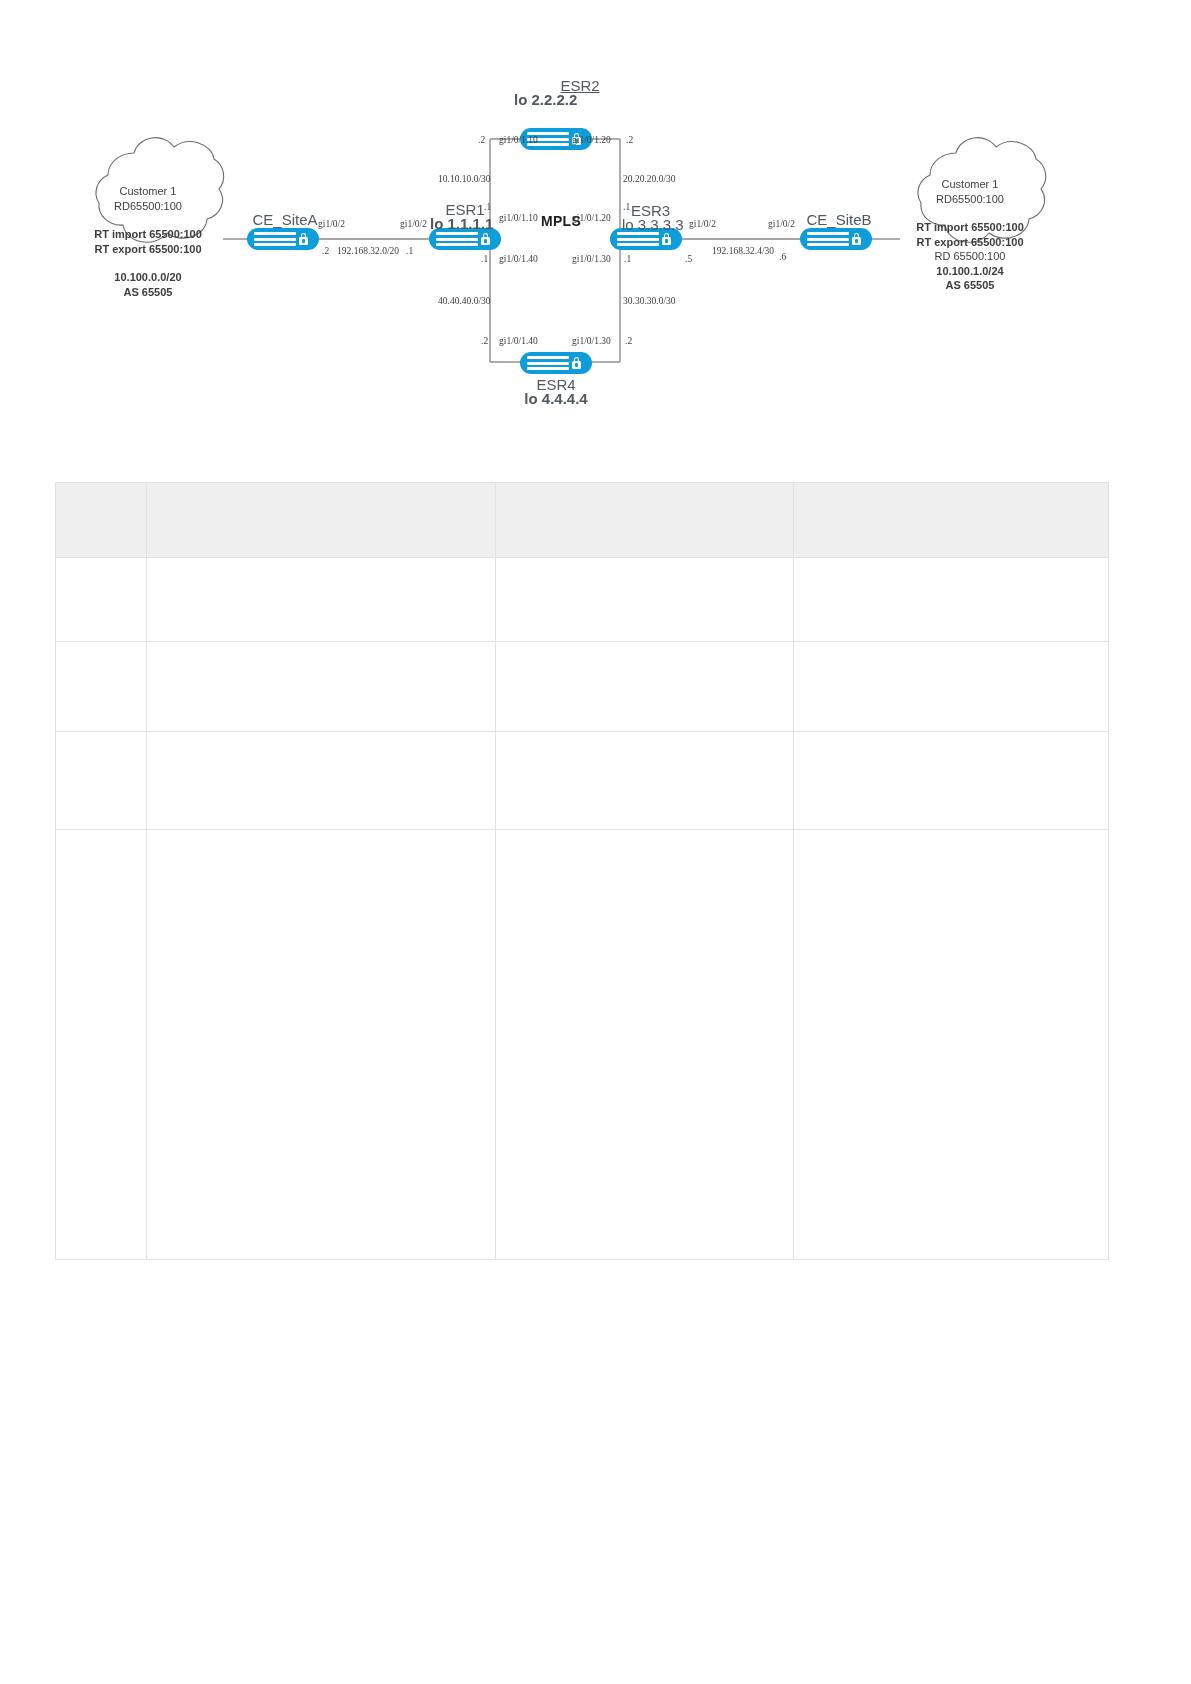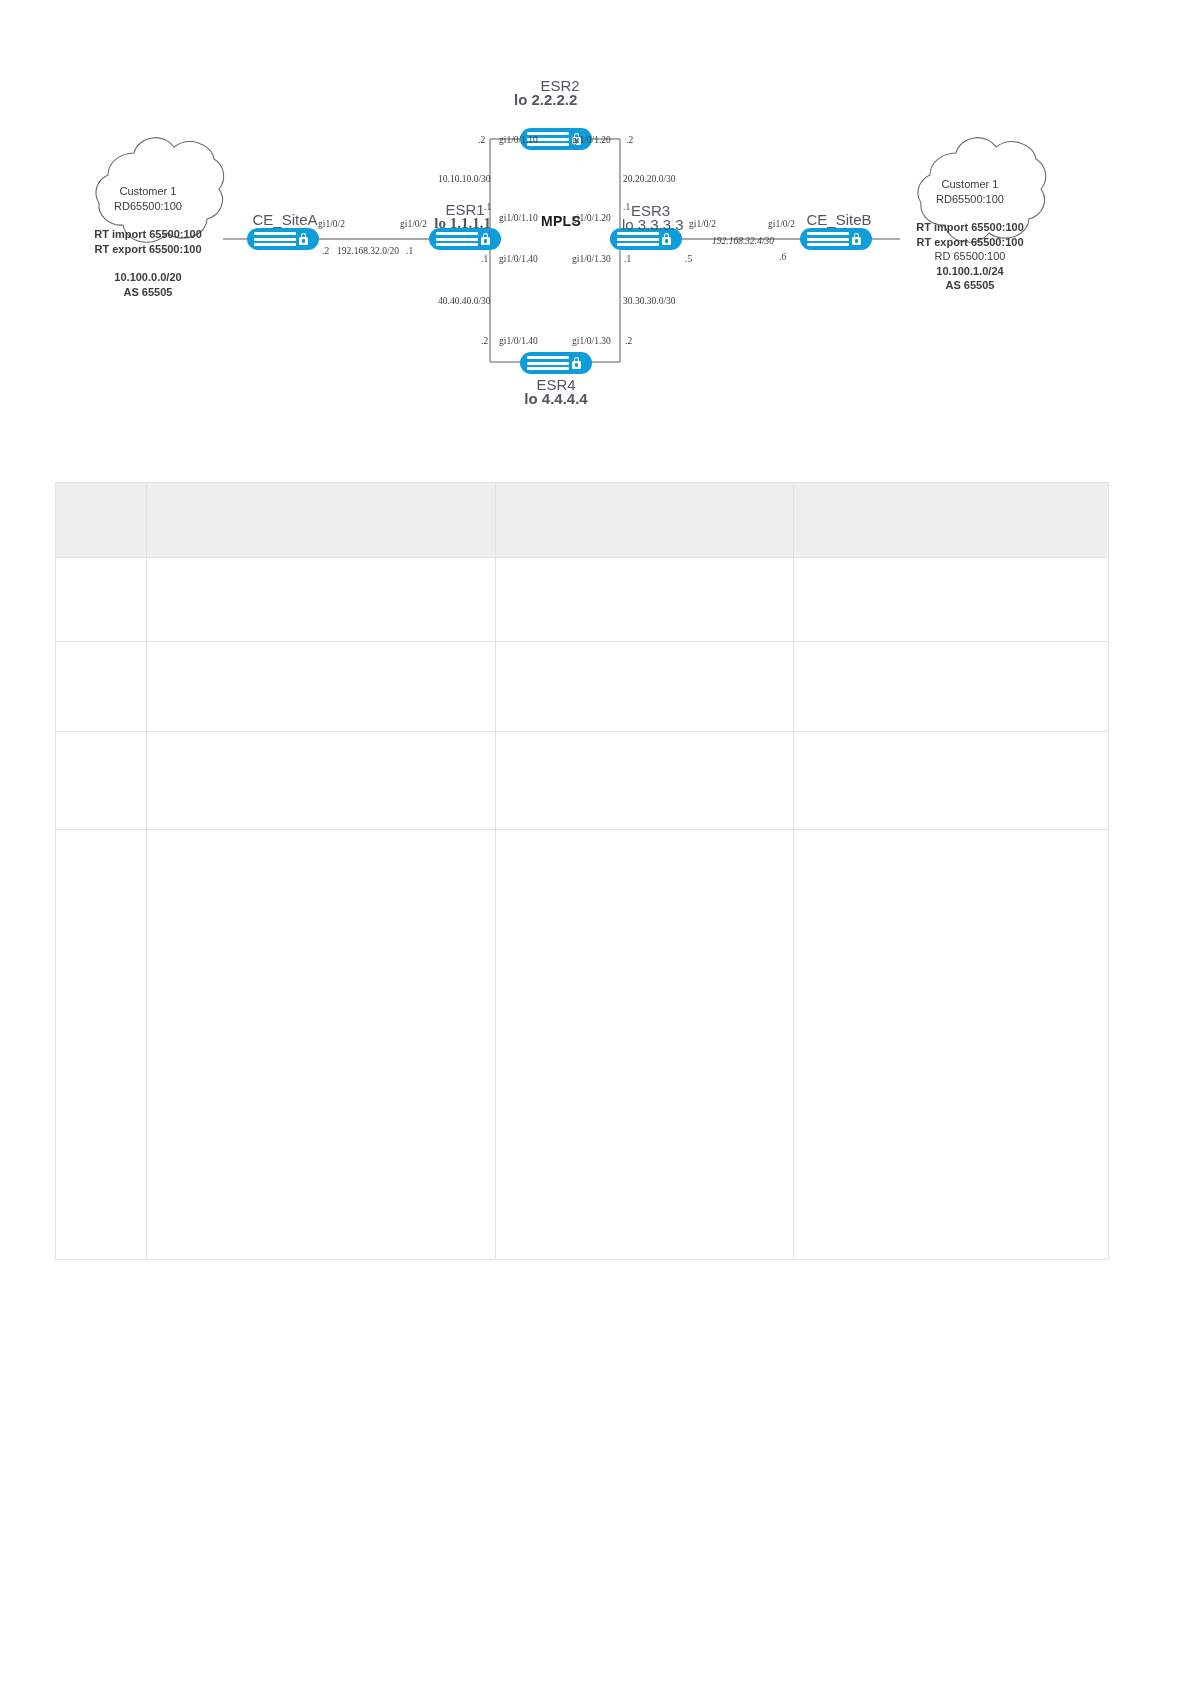--- a/index.html
+++ b/index.html
@@ -314,39 +314,39 @@
       <span class="shackle"></span>
         <span class="body"></span>
         <span class="keyhole"></span>
     </span>
   </div>
 
   <div class="devname" style="left:249px; top:211px; width:72px;">CE_SiteA</div>
   <div class="devname" style="left:803px; top:211px; width:72px;">CE_SiteB</div>
 
   <div class="devname" style="left:441px; top:201px; width:48px; text-align:center;">ESR1</div>
-  <div class="devname" style="left:416px; top:215px; width:75px; text-align:right; font-weight:bold;font-family:Liberation Serif, serif;">lo 1.1.1.1</div>
-
-  <div class="devname" style="left:524px; top:77px; width:72px;">ESR2</div>
+  <div class="devname" style="left:430px; top:215px; width:75px; text-align:left; font-weight:bold;">lo 1.1.1.1</div>
+
+  <div class="devname" style="left:544px; top:77px; width:72px;text-decoration:underline;">ESR2</div>
   <div class="devname" style="left:514px; top:91px; width:84px; text-align:left; font-weight:bold;">lo 2.2.2.2</div>
 
   <div class="devname" style="left:631px; top:202px; width:60px; text-align:left;">ESR3</div>
   <div class="devname" style="left:622px; top:216px; width:84px; text-align:left; font-weight:normal;">lo 3.3.3.3</div>
 
   <div class="devname" style="left:520px; top:376px; width:72px;">ESR4</div>
   <div class="devname" style="left:514px; top:390px; width:84px; text-align:center; font-weight:bold;">lo 4.4.4.4</div>
 
   <div class="mpls-label" style="left:541px; top:213px;">MPLS</div>
 
   <div class="netlabel" style="left:438px; top:174px;">10.10.10.0/30</div>
   <div class="netlabel" style="left:623px; top:174px;">20.20.20.0/30</div>
   <div class="netlabel" style="left:438px; top:296px;">40.40.40.0/30</div>
   <div class="netlabel" style="left:623px; top:296px;">30.30.30.0/30</div>
   <div class="netlabel" style="left:337px; top:246px;">192.168.32.0/20</div>
-  <div class="netlabel" style="left:712px; top:236px;font-style:italic;">192.168.32.4/30</div>
+  <div class="netlabel" style="left:712px; top:246px;">192.168.32.4/30</div>
 
   <div class="iflabel" style="left:318px; top:219px;">gi1/0/2</div>
   <div class="iflabel" style="left:400px; top:219px;">gi1/0/2</div>
   <div class="iflabel" style="left:499px; top:213px;">gi1/0/1.10</div>
   <div class="iflabel" style="left:499px; top:254px;">gi1/0/1.40</div>
   <div class="iflabel" style="left:499px; top:135px;">gi1/0/1.10</div>
   <div class="iflabel" style="left:572px; top:135px;">gi1/0/1.20</div>
   <div class="iflabel" style="left:572px; top:213px;">gi1/0/1.20</div>
   <div class="iflabel" style="left:572px; top:254px;">gi1/0/1.30</div>
   <div class="iflabel" style="left:689px; top:219px;">gi1/0/2</div>

